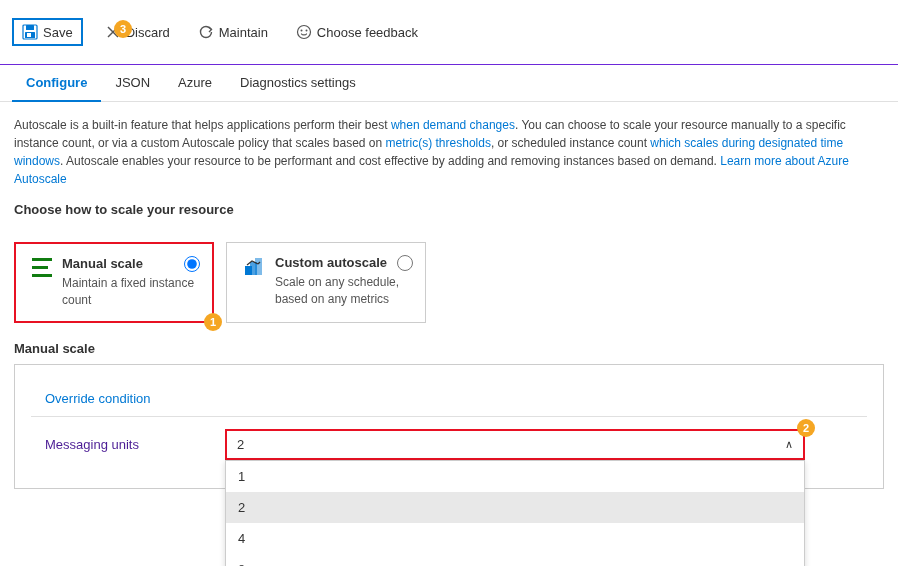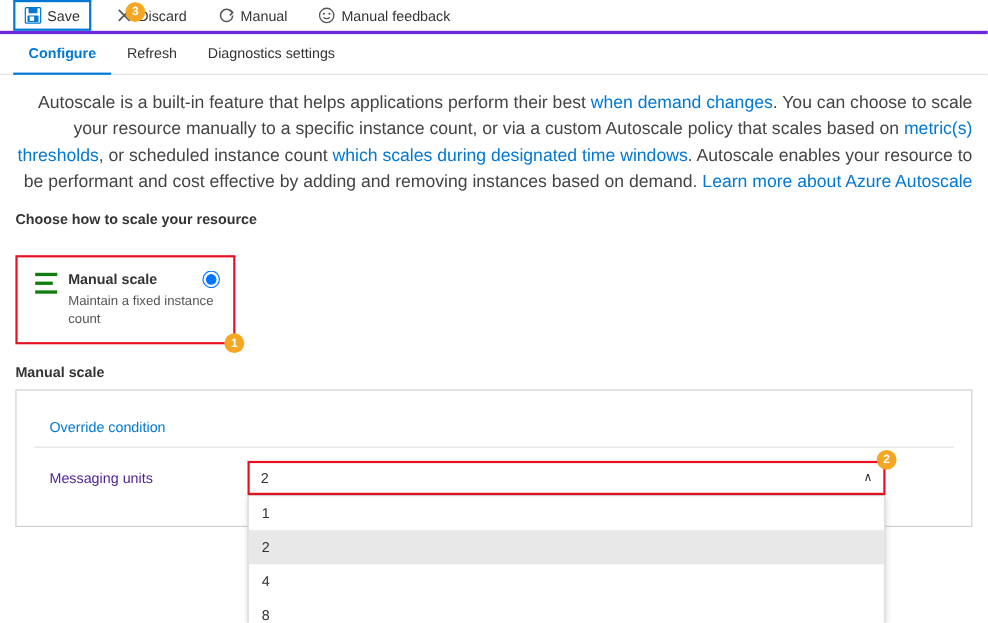--- a/index.html
+++ b/index.html
@@ -2,22 +2,22 @@
 <html><head>
   <meta charset="utf-8">
   <style>
     * { box-sizing: border-box; margin: 0; padding: 0; }
     body { font-family: 'Segoe UI', Arial, sans-serif; font-size: 13px; color: #333; background: #fff; width: 898px; min-height: 566px; overflow: hidden; }
 
     
     .toolbar {
       display: flex;
       align-items: center;
-      padding: 0 12px;
-      border-bottom: 3px solid #6d28d9;
+      padding: 18px 12px;
+      border-bottom: 1px solid #6d28d9;
       gap: 16px;
       position: relative;
     }
     .toolbar-btn {
       display: flex;
       align-items: center;
       gap: 5px;
       background: none;
       border: none;
       cursor: pointer;
@@ -64,25 +64,24 @@
     .tab.active {
       border-bottom: 2px solid #0078d4;
       color: #0078d4;
       font-weight: 600;
     }
 
     
     .content { padding: 14px 14px 0 14px; }
 
     .description {
-      font-size: 16px;
+      font-size: 12px;
       color: #444;
       line-height: 1.5;
       margin-bottom: 14px;
-      text-align: right;
     }
     .description a { color: #0078d4; text-decoration: none; }
     .highlight { color: #0078d4; }
 
     
     .section-heading {
       font-size: 13px;
       font-weight: 600;
       margin-bottom: 25px;
       color: #333;
@@ -242,37 +241,38 @@
       <line x1="13" y1="3" x2="3" y2="13" stroke="#555" stroke-width="1.5"></line>
     </svg>
     <span>Discard</span>
   </button>
 
   <button class="toolbar-btn">
     <svg viewBox="0 0 16 16" fill="none" xmlns="http://www.w3.org/2000/svg" width="16" height="16">
       <path d="M13.5 8A5.5 5.5 0 1 1 8 2.5c1.6 0 3 .67 4 1.75L13.5 5.5" stroke="#555" stroke-width="1.4" fill="none"></path>
       <polyline points="11,3 13.5,5.5 11,8" stroke="#555" stroke-width="1.4" fill="none"></polyline>
     </svg>
-    <span>Manual</span>
+    <span>Maintain</span>
   </button>
 
   <button class="toolbar-btn">
     <svg viewBox="0 0 16 16" fill="none" xmlns="http://www.w3.org/2000/svg" width="16" height="16">
       <circle cx="8" cy="8" r="6.5" stroke="#555" stroke-width="1.2"></circle>
       <circle cx="5.5" cy="6.5" r="1" fill="#555"></circle>
       <circle cx="10.5" cy="6.5" r="1" fill="#555"></circle>
       <path d="M5.5 10c.8 1.2 4.2 1.2 5 0" stroke="#555" stroke-width="1.2" fill="none" stroke-linecap="round"></path>
     </svg>
-    <span>Manual feedback</span>
+    <span>Choose feedback</span>
   </button>
 </div>
 
 <div class="tabs">
   <div class="tab active"><span>Configure</span></div>
-  <div class="tab"><span>Refresh</span></div>
+  <div class="tab"><span>JSON</span></div>
+  <div class="tab"><span>Azure</span></div>
   <div class="tab"><span>Diagnostics settings</span></div>
 </div>
 
 <div class="content">
 
   <p class="description">
     Autoscale is a built-in feature that helps applications perform their best <span class="highlight">when demand changes</span>. You can choose to scale your resource manually to a specific instance count, or via a custom Autoscale policy that scales based on <span class="highlight">metric(s) thresholds</span>, or scheduled instance count <span class="highlight">which scales during designated time windows</span>. Autoscale enables your resource to be performant and cost effective by adding and removing instances based on demand. <a href="#">Learn more about Azure Autoscale</a>
   </p>
 
   <div class="section-heading">Choose how to scale your resource</div>
@@ -289,20 +289,38 @@
         <div class="scale-card-title">Manual scale</div>
         <div class="scale-card-desc">Maintain a fixed instance count</div>
       </div>
       <div class="scale-card-radio">
         <input type="radio" name="scale-type" checked="" style="">
       </div>
 
       <span class="badge" style="bottom:-10px; right:-10px;">1</span>
     </div>
 
+    <div class="scale-card" style="position:relative;">
+      <div style="width:22px;height:22px;padding-top:2px;">
+        <svg width="20" height="20" viewBox="0 0 20 20" fill="none">
+          <rect x="2" y="9" width="7" height="9" fill="#0078d4"></rect>
+          <rect x="7" y="5" width="7" height="13" fill="#0078d4" opacity="0.7"></rect>
+          <rect x="12" y="1" width="7" height="17" fill="#0078d4" opacity="0.5"></rect>
+          <path d="M4 8 L9 4 L15 7" stroke="#333" stroke-width="1.2" fill="none"></path>
+          <path d="M15 7 L17 5" stroke="#333" stroke-width="1.2" fill="none"></path>
+        </svg>
+      </div>
+      <div class="scale-card-text">
+        <div class="scale-card-title">Custom autoscale</div>
+        <div class="scale-card-desc">Scale on any schedule, based on any metrics</div>
+      </div>
+      <div class="scale-card-radio">
+        <input type="radio" name="scale-type" style="">
+      </div>
+    </div>
   </div>
 
   <div class="manual-scale-label">Manual scale</div>
 
   <div class="scale-box">
     <div class="override-condition">Override condition</div>
     <div class="messaging-units-row">
       <div class="messaging-label">Messaging units</div>
       <div class="dropdown-container" style="position:relative;">
         <div class="dropdown-selected">

